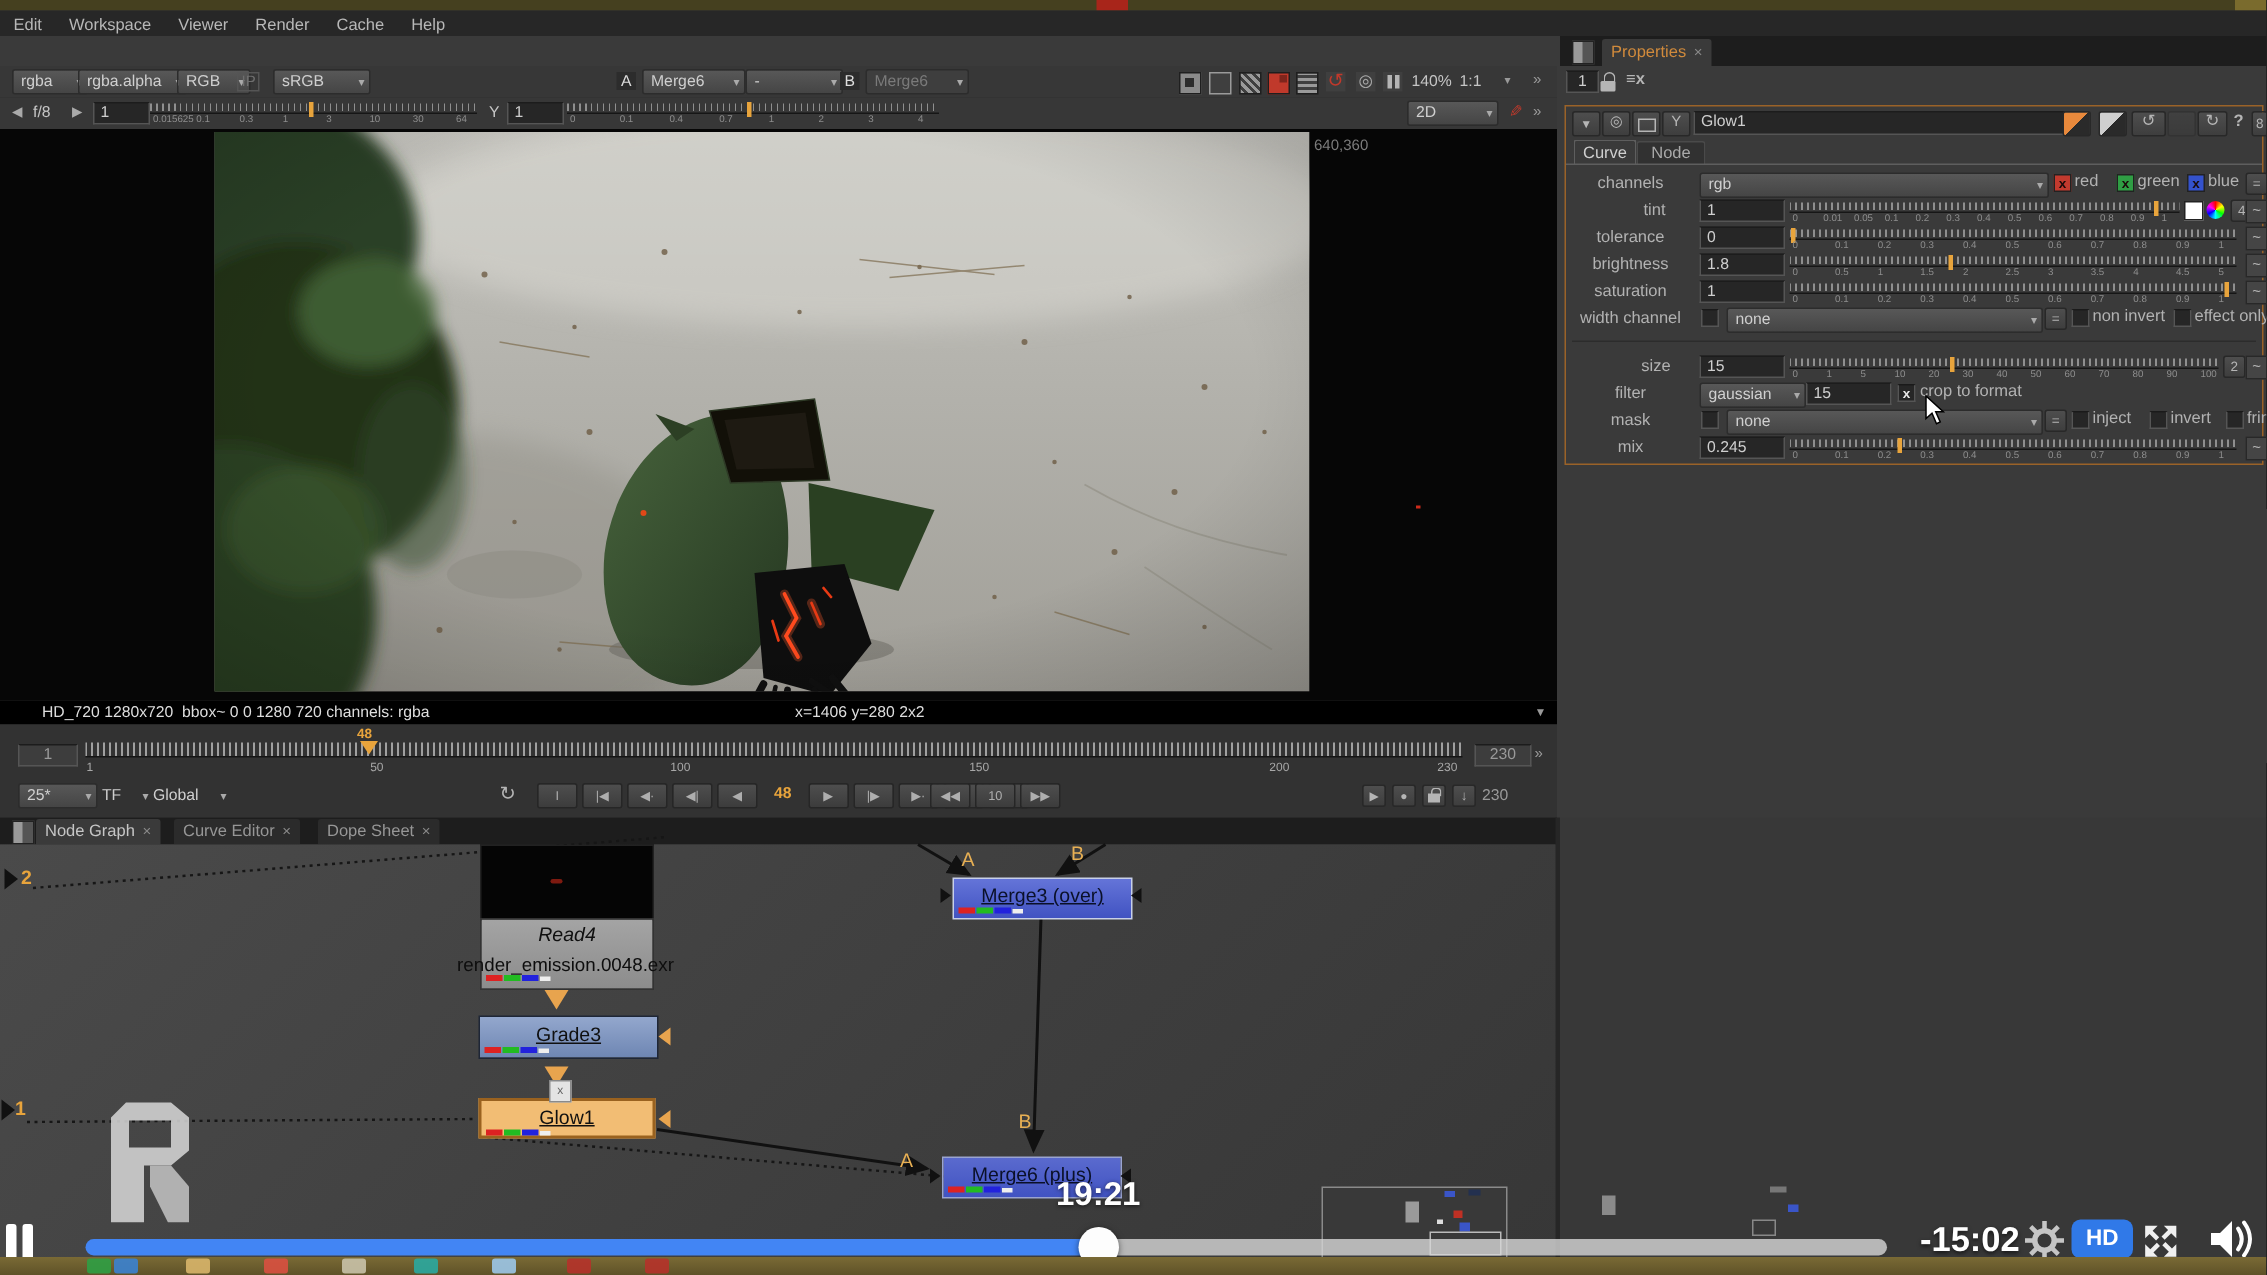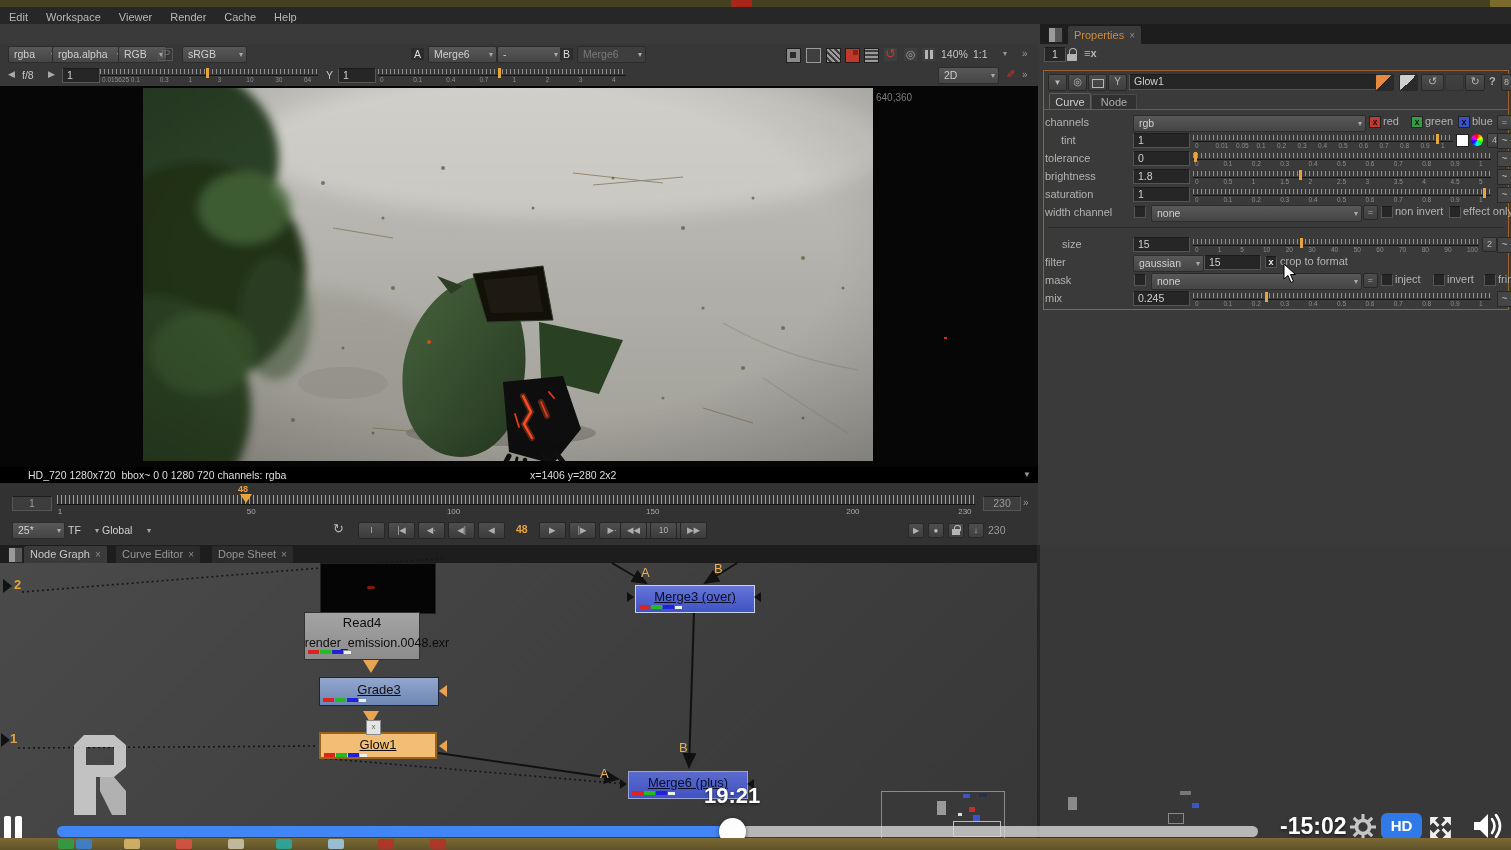--- a/index.html
+++ b/index.html
@@ -26,21 +26,21 @@
   .tbtn{height:15px;min-width:21px;background:linear-gradient(#4e4e4e,#3c3c3c);border:1px solid #262626;
         border-radius:2px;color:#aeaeae;font-size:8.5px;line-height:15px;text-align:center;padding:0 2px;}
   .slider{position:absolute;height:14px;}
   .slider .ticks{position:absolute;left:0;top:1px;right:0;height:5px;
         background:repeating-linear-gradient(90deg,#8f8f8f 0,#8f8f8f 1px,transparent 1px,transparent 4px);}
   .slider .base{position:absolute;left:0;top:7px;right:0;height:1px;background:#161616;}
   .slider .mk{position:absolute;top:0;width:3px;height:10px;background:#e8a43c;}
   .slider .tl{position:absolute;top:8px;font-size:6.5px;color:#8e8e8e;white-space:nowrap;}
   .cb{position:absolute;width:10px;height:10px;background:#262626;border:1px solid #555;
       border-top-color:#1a1a1a;font-size:9px;line-height:10px;text-align:center;font-weight:bold;}
-  .plabel{position:absolute;font-size:11px;color:#b2b2b2;text-align:left;width:84px;line-height:14px;}
+  .plabel{position:absolute;font-size:11px;color:#b2b2b2;text-align:center;width:84px;line-height:14px;}
   .ptext{font-size:11px;color:#b2b2b2;}
   .node{position:absolute;text-align:center;font-size:13px;color:#101010;}
   .node .u{text-decoration:underline;}
   .chanstrip span{position:absolute;height:4px;}
   .tri{position:absolute;width:0;height:0;}
   .vicon{position:absolute;width:13px;height:13px;border:1px solid #1f1f1f;background:#3f3f3f;}
   .ovl{position:absolute;z-index:40;}
   .whitebold{color:#fff;font-weight:bold;text-shadow:0 1px 3px rgba(0,0,0,.65);}
   .curveic{position:absolute;width:13px;height:14px;background:#454545;border:1px solid #282828;
       color:#b8b8b8;font-size:10px;line-height:13px;text-align:center;}
@@ -322,21 +322,21 @@
       <path d="M694,67 L689,222"></path>
         <path d="M438,208 L618,234"></path>
     </g>
     <polygon points="363,115 379,115 371,128" fill="#e8a44e"></polygon>
     <polygon points="363,166 379,166 371,179" fill="#e8a44e"></polygon>
   </svg>
 
   <div class="abs" style="left:320px;top:563px;width:114px;height:49px;background:#050505;border:1px solid #222;z-index:6;">
     <div style="position:absolute;left:46px;top:22px;width:8px;height:3px;background:#7e1a10;border-radius:2px;"></div>
   </div>
-  <div class="node" style="left:304px;top:612px;width:114px;height:46px;background:linear-gradient(#a4a4a4,#8c8c8c);border:1px solid #333;z-index:6;">
+  <div class="node" style="left:320px;top:612px;width:114px;height:46px;background:linear-gradient(#a4a4a4,#8c8c8c);border:1px solid #333;z-index:6;font-style:italic;">
     <div style="margin-top:2px;">Read4</div>
     <div class="chanstrip">
       <span style="left:3px;top:37px;width:11px;background:#d22;"></span>
         <span style="left:15px;top:37px;width:11px;background:#2b2;"></span>
       <span style="left:27px;top:37px;width:11px;background:#22d;"></span>
         <span style="left:39px;top:38px;width:7px;height:3px;background:#eee;"></span>
     </div>
   </div>
   <div class="abs" style="left:277px;top:636px;width:200px;text-align:center;font-size:12.5px;color:#0d0d0d;z-index:7;">render_emission.0048.exr</div>
 

